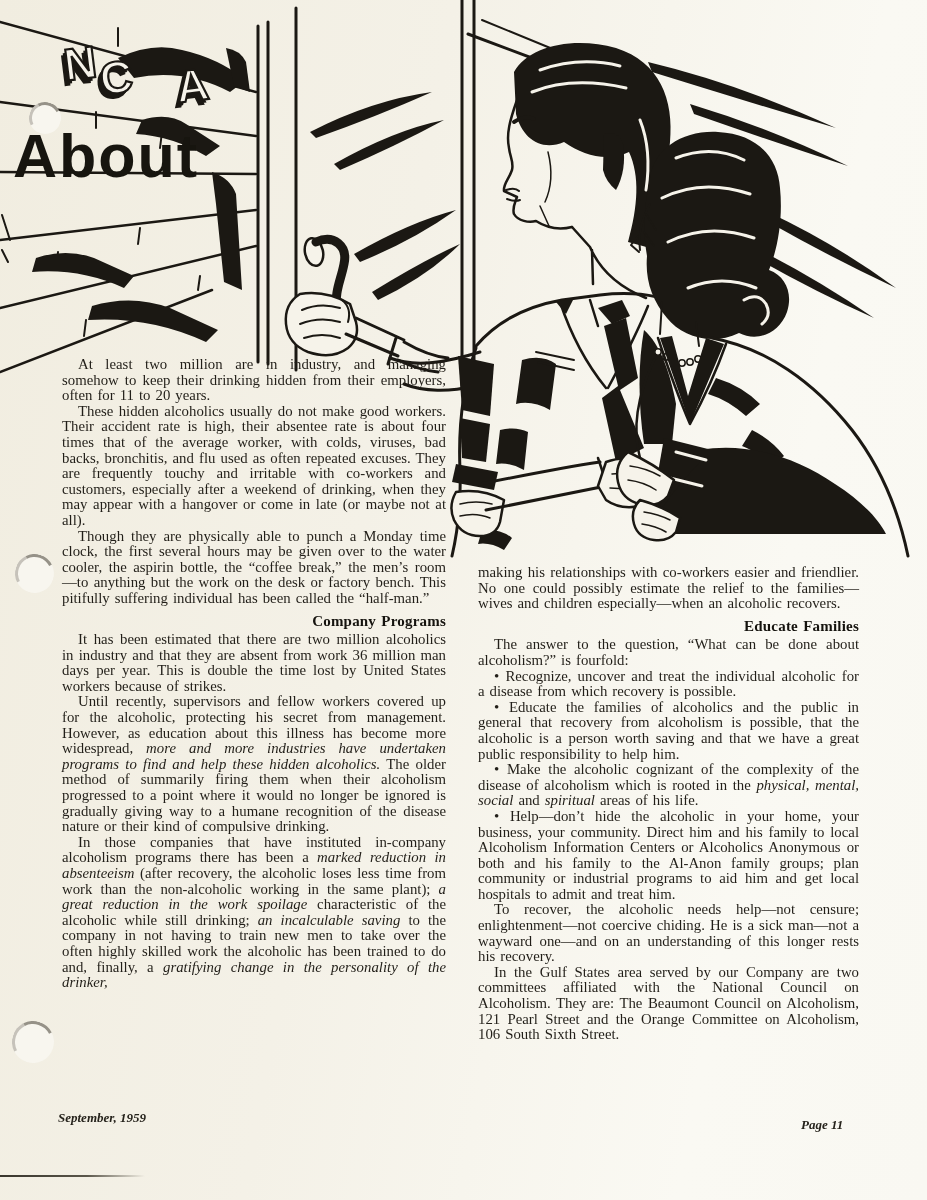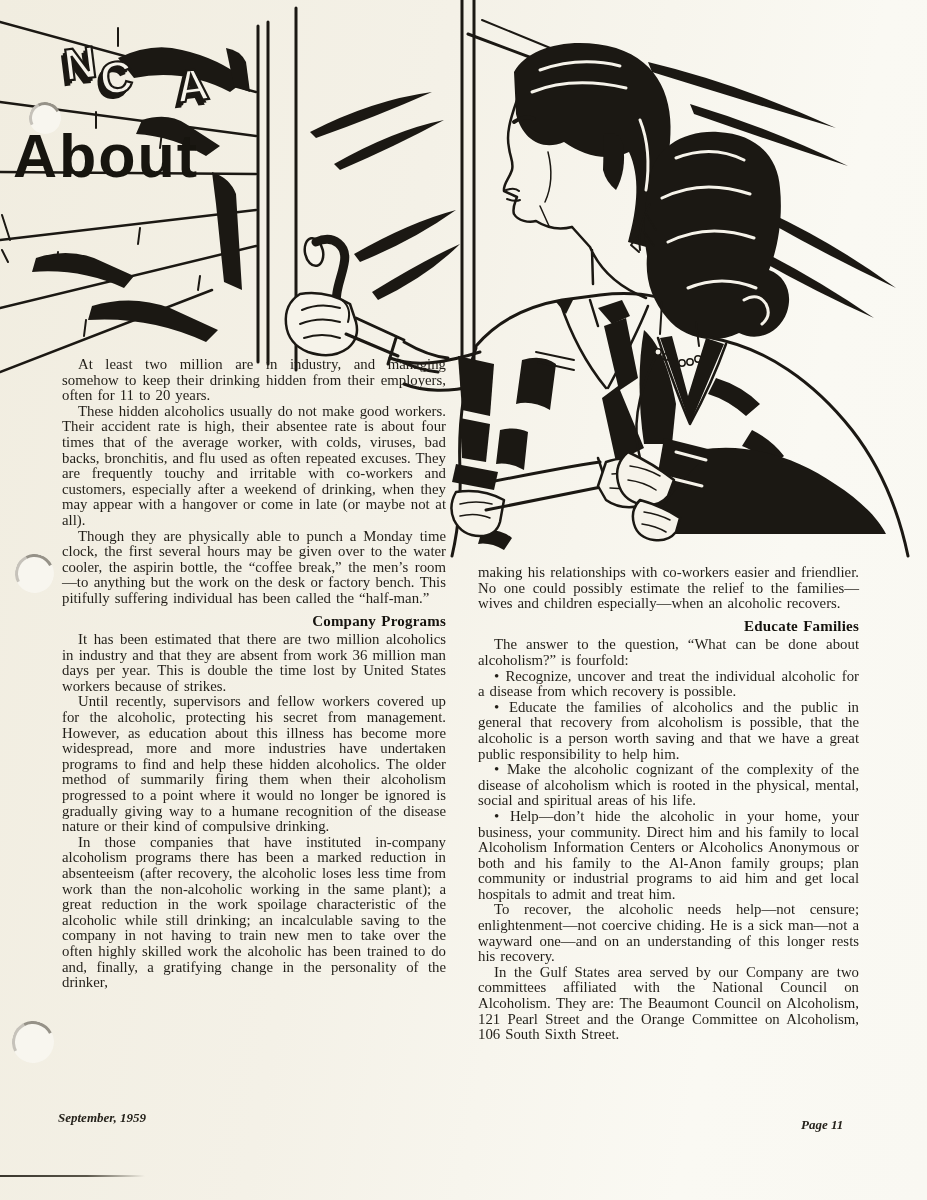--- a/index.html
+++ b/index.html
@@ -24,21 +24,21 @@
   #sign-c{left:100px;top:55px;transform:rotate(-7deg);}
   #sign-a{left:176px;top:63px;transform:rotate(-7deg);}
   .col{
     position:absolute;z-index:3;text-align:justify;
     font-size:14.8px;line-height:15.6px;word-spacing:0.09em;
   }
   #col-left{left:62px;top:357px;width:384px;}
   #col-right{left:478px;top:537px;width:381px;}
   .body-p{margin:0;text-indent:16px;}
   .body-p.no-ind{text-indent:0;margin-top:28px;}
-  .it{}
+  .it{font-style:italic;}
   .blt{font-size:15px;}
   .sec-h{
     margin:7px 0 3px 0;text-indent:0;text-align:right;
     font-family:Liberation Serif, serif;font-weight:bold;font-size:15px;
     letter-spacing:0.2px;color:#15130e;
   }
   .footer-item{
     position:absolute;z-index:3;font-weight:bold;font-style:italic;
     font-size:13px;color:#26231c;
   }

